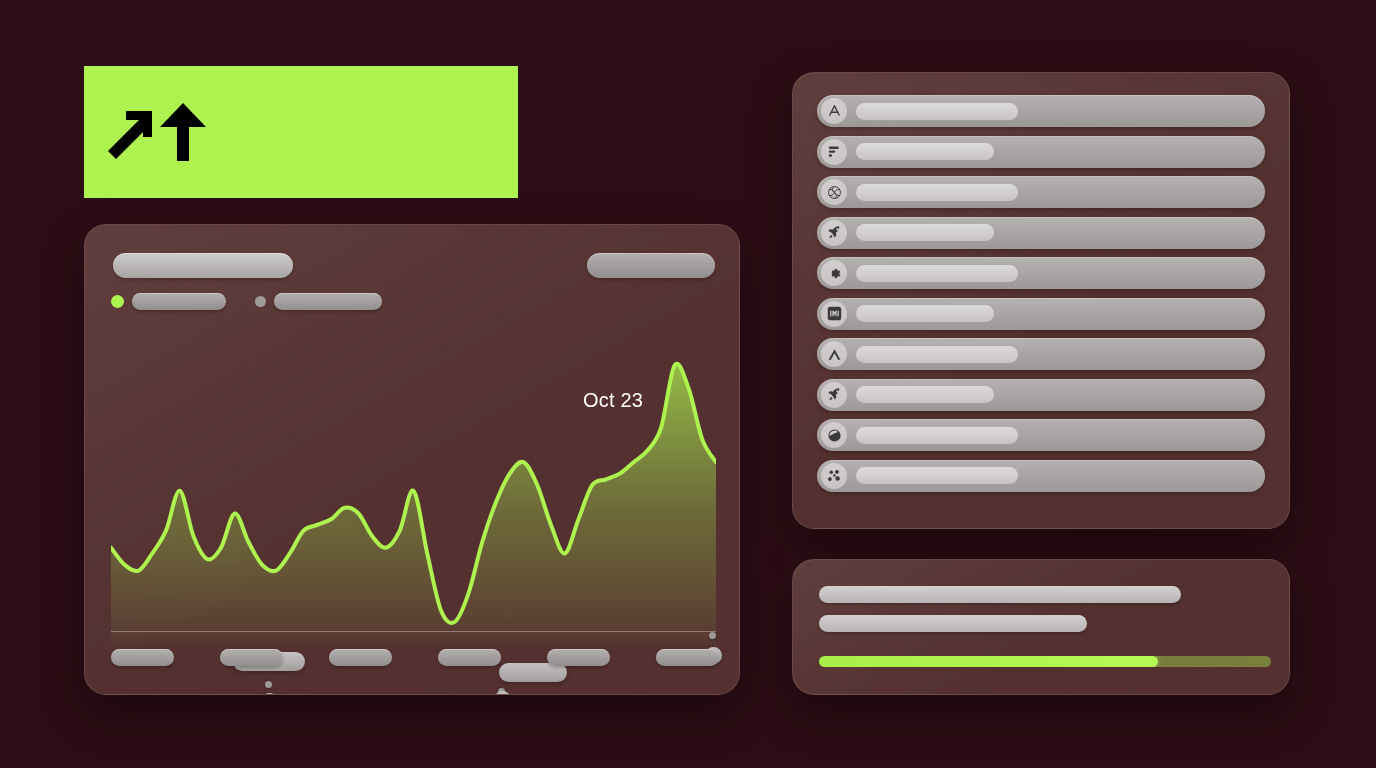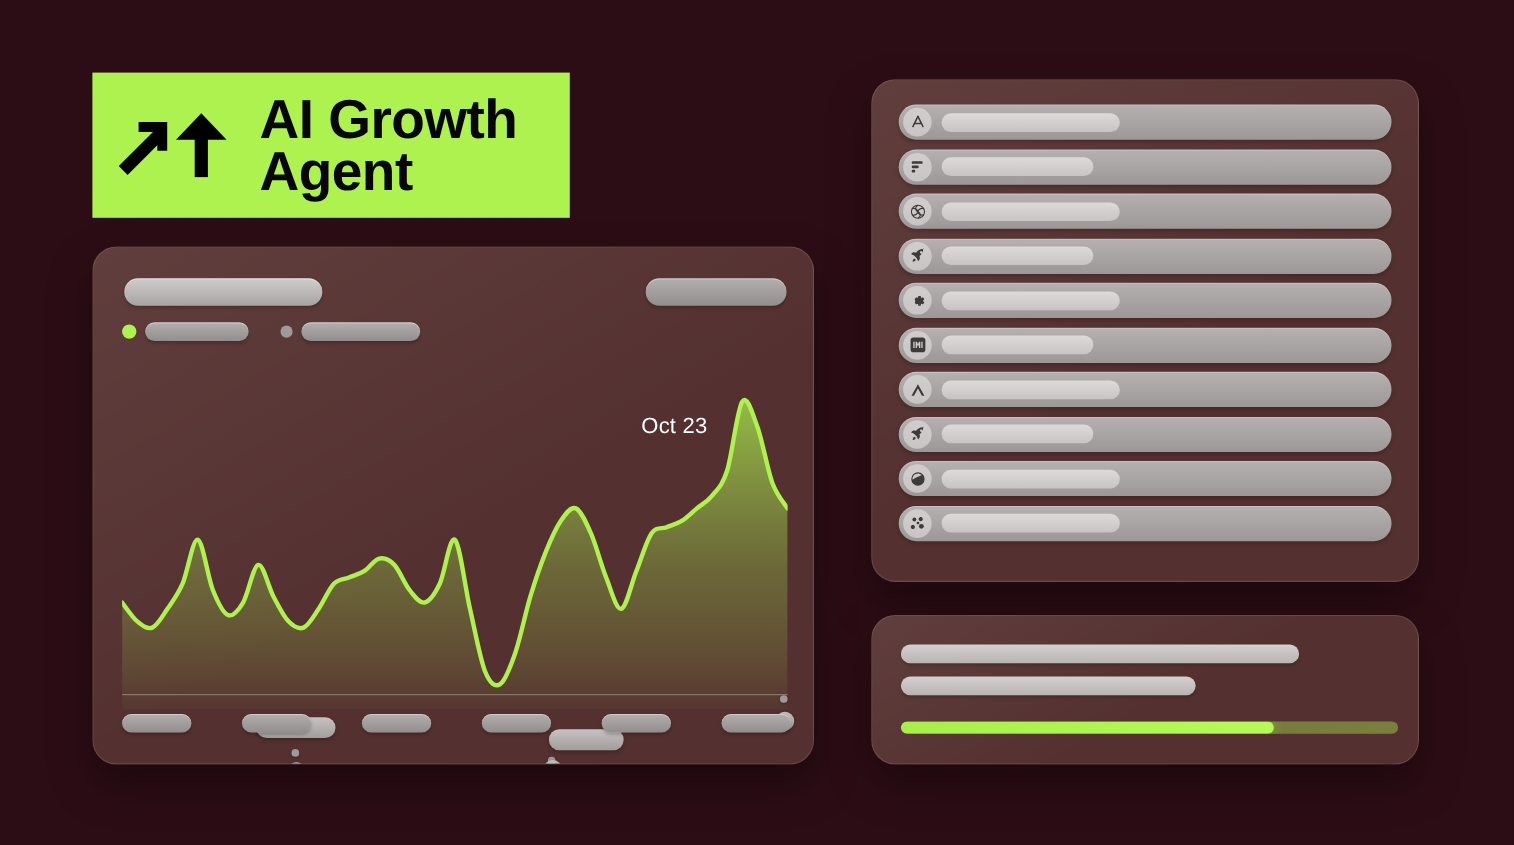--- a/index.html
+++ b/index.html
@@ -130,21 +130,21 @@
   .marker.sm { width: 7px; height: 7px; background: #9c9998; }
   .tip-pill {
     position: absolute;
     height: 19px;
     border-radius: 999px;
     background: linear-gradient(180deg, #c6c3c2, #a09d9c);
     box-shadow: 0 2px 4px rgba(0,0,0,0.25);
   }
   #date-callout {
     position: absolute;
-    left: 498px; top: 152px;
+    left: 498px; top: 164px;
     color: #ffffff;
     font-size: 20px;
     letter-spacing: 0.2px;
     white-space: nowrap;
   }
 
   
   #integrations-card {
     left: 792px;
     top: 72px;
@@ -216,22 +216,20 @@
     <g fill="#000">
       <polygon points="6,54 40,20 48,28 14,62"></polygon>
       <polygon points="24,14 50,14 50,40 41,40 41,23 24,23"></polygon>
     </g>
 
     <g fill="#000">
       <rect x="75" y="20" width="12" height="44"></rect>
       <polygon points="81,6 104,30 58,30"></polygon>
     </g>
   </svg>
-  <div class="brand-title">AI Growth
-Agent</div>
 </div>
 
 <div class="card" id="chart-card">
 
   <div class="skel" id="chart-head-title"></div>
   <div class="skel dim" id="chart-head-action"></div>
 
   <div class="legend-row">
     <span class="legend-dot-green"></span>
     <span class="skel dim legend-bar-a"></span>

